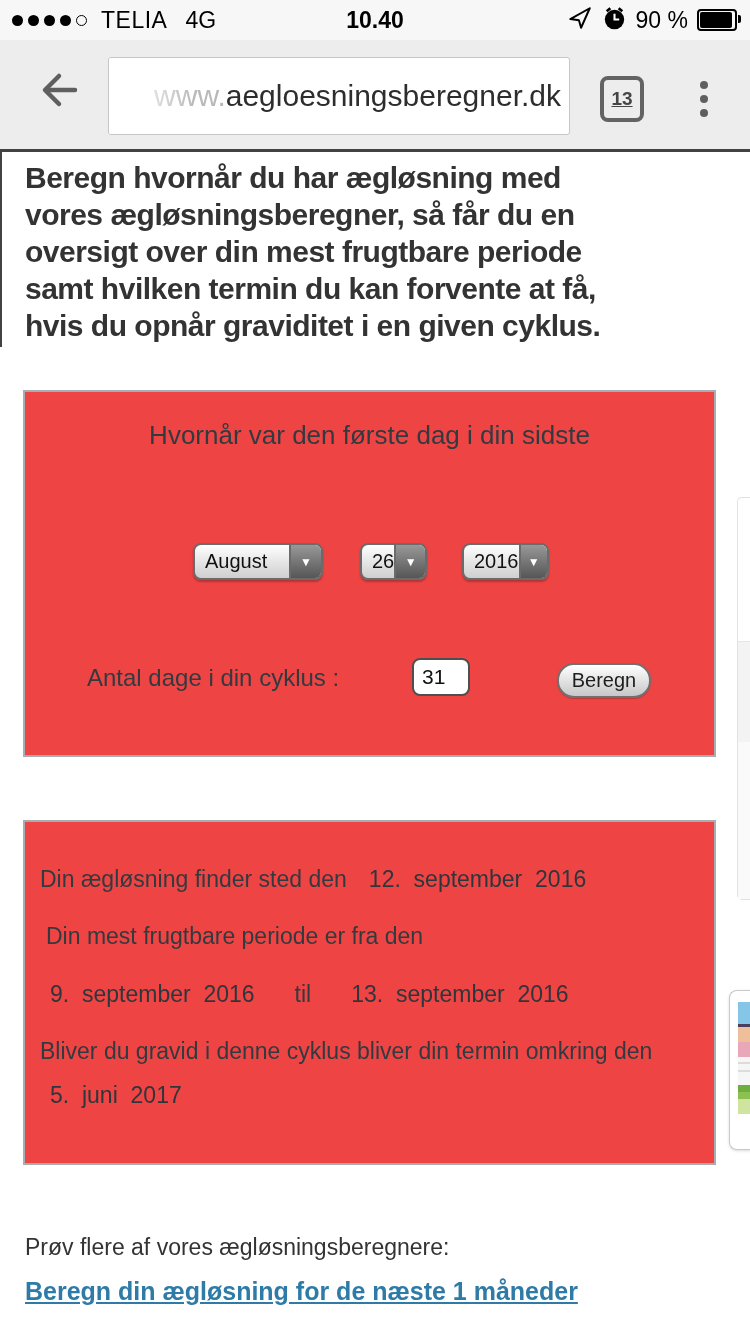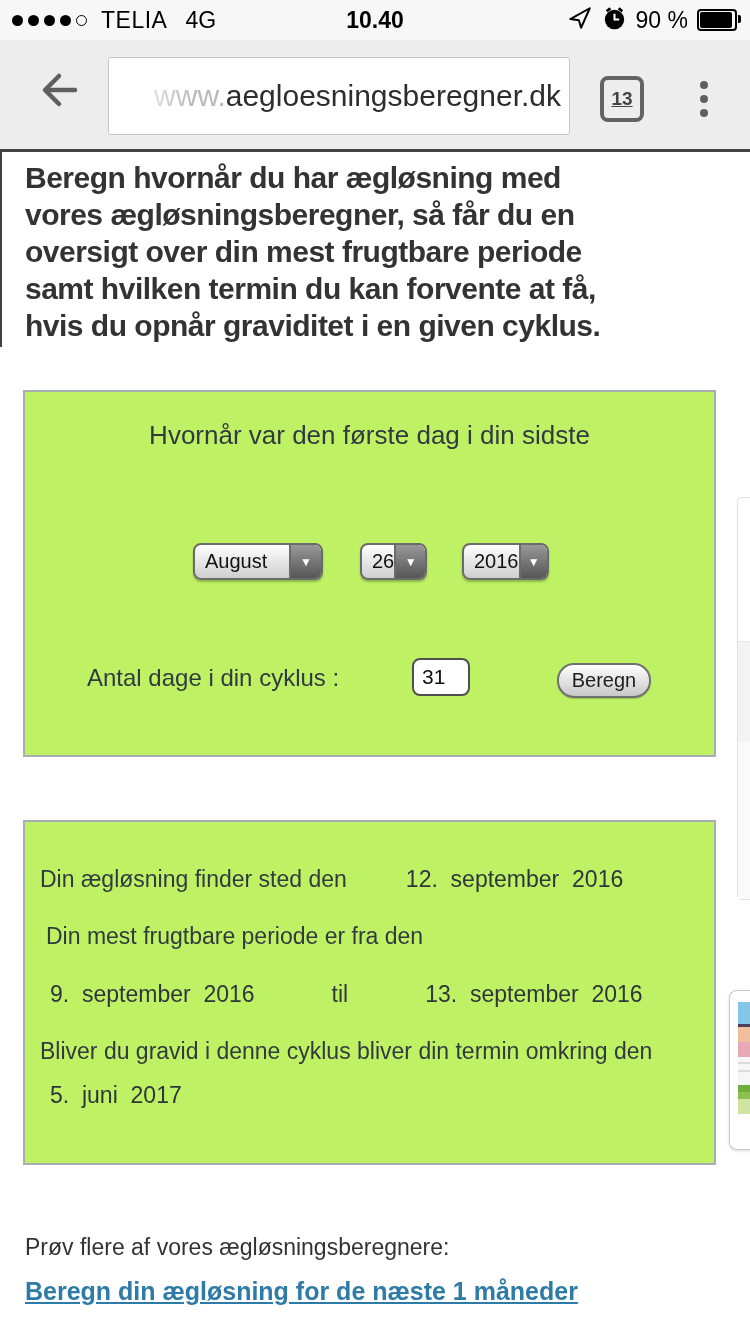--- a/index.html
+++ b/index.html
@@ -43,21 +43,21 @@
 
   
   .page-top-border{position:absolute;left:0;top:149px;width:750px;height:3px;background:#424242;}
   .page-left-border{position:absolute;left:0;top:149px;width:2px;height:198px;background:#424242;}
 
   
   .intro{position:absolute;left:25px;top:159px;width:705px;}
   .intro div{font-size:30px;font-weight:bold;color:#333;line-height:37px;letter-spacing:-0.5px;white-space:pre;}
 
   
-  .panel{position:absolute;left:23px;width:689px;background:#bef264;border:2px solid #a6aeb3;}
+  .panel{position:absolute;left:23px;width:689px;background:#ef4444;border:2px solid #a6aeb3;}
   .panel-calc{top:390px;height:363px;}
   .panel-results{top:820px;height:341px;}
 
   .calc-title{position:absolute;left:0;right:0;top:26px;text-align:center;font-size:26px;
               color:#323a40;line-height:34px;white-space:pre;}
 
   .select{position:absolute;height:33px;border:2px solid #6b6b6b;border-radius:8px;overflow:hidden;
           display:flex;background:linear-gradient(#fefefe,#cfcfcf);box-shadow:0 2px 2px rgba(0,0,0,.25);}
   .select-value{flex:1;font-size:20px;color:#111;display:flex;align-items:center;padding-left:10px;white-space:pre;}
   .select-arrow{width:30px;background:linear-gradient(#989898,#565656);border-left:2px solid #6b6b6b;
@@ -67,21 +67,21 @@
   .sel-year {left:437px;top:151px;width:83px;}
 
   .cycle-label{position:absolute;left:62px;top:272px;font-size:24px;color:#323a40;white-space:pre;}
   .cycle-input{position:absolute;left:387px;top:266px;width:44px;height:32px;background:#fff;
                border:2px solid #4f4f4f;border-radius:8px;font-size:21px;color:#111;
                padding-left:8px;font-family:"Liberation Sans",sans-serif;outline:none;}
   .calc-button{position:absolute;left:532px;top:271px;width:90px;height:31px;border:2px solid #707070;
                border-radius:17px;background:linear-gradient(#ffffff,#c7c7c7);font-size:20px;color:#1d1d1d;
                display:flex;align-items:center;justify-content:center;box-shadow:0 1px 1px rgba(0,0,0,.2);}
 
-  .res-row{position:absolute;left:0;display:flex;align-items:baseline;font-size:23px;color:#333a3f;gap:37px;}
+  .res-row{position:absolute;left:0;display:flex;align-items:baseline;font-size:23px;color:#333a3f;}
   .res-row span{white-space:pre;}
   .res-bold{font-weight:normal;color:#2f363b;}
   .row-ovul{top:44px;left:15px;}
   .row-ovul .res-bold{margin-left:22px;}
   .row-fertlabel{top:101px;left:21px;}
   .row-fertdates{top:159px;left:25px;}
   .row-fertdates .res-sep{margin:0 40px;}
   .row-duelabel{top:216px;left:15px;}
   .row-duedate{top:260px;left:25px;}
 

